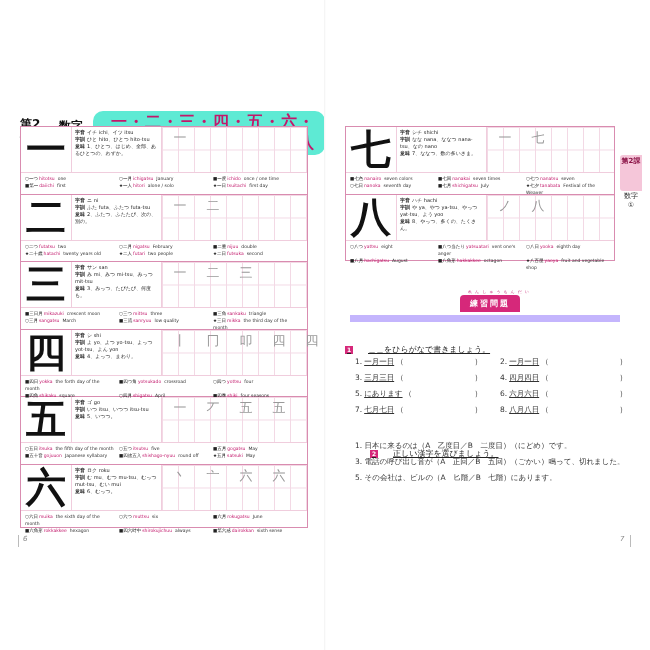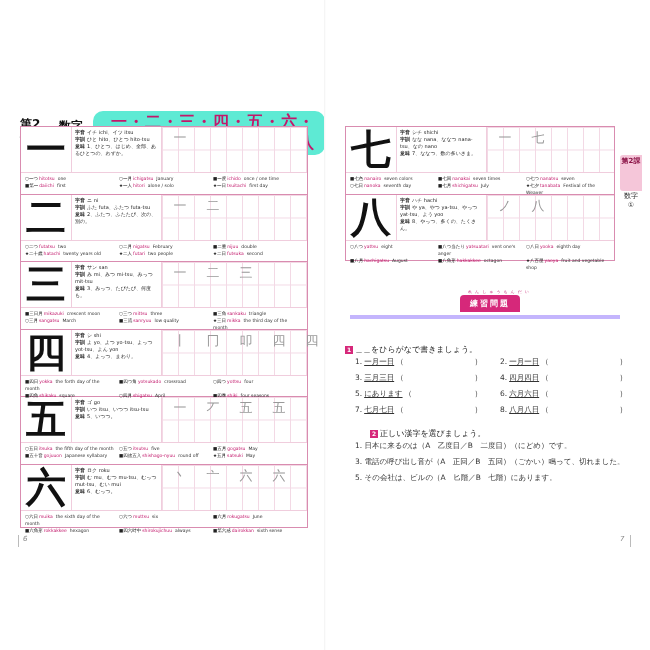--- a/index.html
+++ b/index.html
@@ -29,25 +29,25 @@
   .grid .strokes { position:absolute; top:2px; left:4px; display:flex; gap:5px; font-size:13px; color:#999; font-family:"DejaVu Serif", serif; }
   .grid .strokes span { width:28px; text-align:center; }
   .vocab { display:grid; grid-template-columns:1fr 1fr 1fr; padding:2px 4px; font-size:4.5px; line-height:7px; gap:0 4px; }
   .vocab .w b { color:#111; font-weight:normal; margin-right:1px; }
   .vocab .w i { color:#c2186b; font-style:normal; margin-right:3px; }
   .vocab .w em { font-style:normal; color:#333; }
 
   .side-tab { position:absolute; left:620px; top:155px; width:22px; height:34px; background:#f5c6d9; border-radius:3px 0 0 3px; font-size:7px; color:#8b1447; text-align:center; line-height:9px; padding-top:2px; font-weight:bold; }
   .side-sub { position:absolute; left:624px; top:192px; width:14px; font-size:7px; color:#333; text-align:center; line-height:9px; }
 
-  .practice-banner { position:absolute; left:350px; top:305px; width:270px; height:10px; border-bottom:4px solid #c4b5fd; }
+  .practice-banner { position:absolute; left:350px; top:305px; width:270px; height:10px; border-bottom:7px solid #c4b5fd; }
   .practice-banner .tag { position:absolute; left:110px; top:-10px; background:#d6287a; color:#fff; font-size:8px; font-weight:bold; padding:3px 10px; border-radius:4px 4px 0 0; letter-spacing:2px; }
   .practice-banner .furi { position:absolute; left:118px; top:-16px; font-size:4px; color:#c2186b; letter-spacing:3px; }
 
-  .q-head { position:absolute; left:345px; font-size:8px; display:flex; align-items:center; gap:2px; }
+  .q-head { position:absolute; left:345px; font-size:8px; display:flex; align-items:center; gap:15px;text-decoration:underline; }
   .q-num { background:#d6287a; color:#fff; font-size:6px; width:8px; height:8px; display:inline-flex; align-items:center; justify-content:center; font-weight:bold; }
   .q-items { position:absolute; left:355px; font-size:7.5px; color:#333; }
   .q1-row { display:flex; height:16px; align-items:center; }
   .q1-cell { width:145px; display:flex; }
   .q1-cell u { text-decoration:underline; margin:0 2px; }
   .q1-cell .close { margin-left:auto; margin-right:18px; }
   .q2-row { height:16px; display:flex; align-items:center; }
 
   .folio { position:absolute; top:535px; font-size:7px; color:#888; font-style:italic; }
   .folio-line { position:absolute; top:535px; width:1px; height:12px; background:#bbb; }
@@ -340,21 +340,21 @@
       </div>
       <div class="q1-cell">
         <span>8.</span>
         <u>八月八日</u>
         <span>（</span>
         <span class="close">）</span>
       </div>
     </div>
   </div>
 
-<div class="q-head" style="top:428px;padding-left:25px;">
+<div class="q-head" style="top:448px;padding-left:25px;">
   <span class="q-num">2</span>
   <span>正しい漢字を選びましょう。</span>
 </div>
 <div class="q-items" id="q2" style="top:438px;">
     <div class="q2-row">1. 日本に来るのは（A　乙度目／B　二度目）（にどめ）です。</div>
     <div class="q2-row">3. 電話の呼び出し音が（A　正回／B　五回）（ごかい）鳴って、切れました。</div>
     <div class="q2-row">5. その会社は、ビルの（A　匕階／B　七階）にあります。</div>
   </div>
 
 <div class="folio-line" style="left:630px;"></div>

